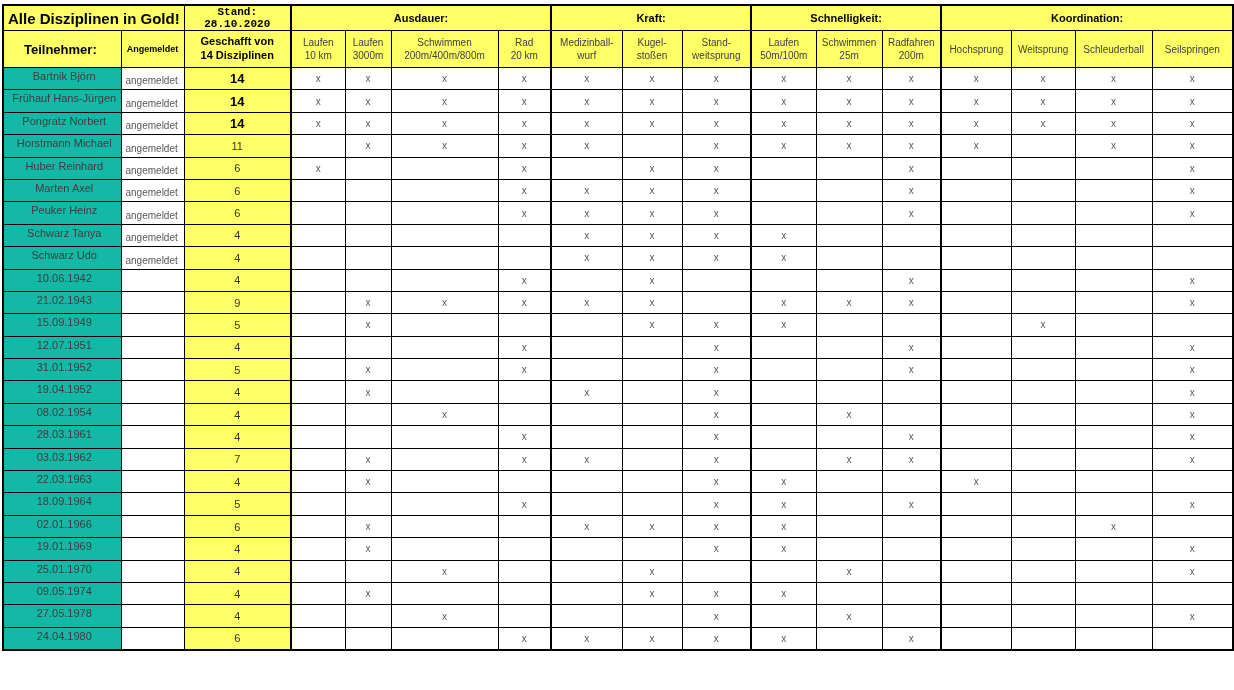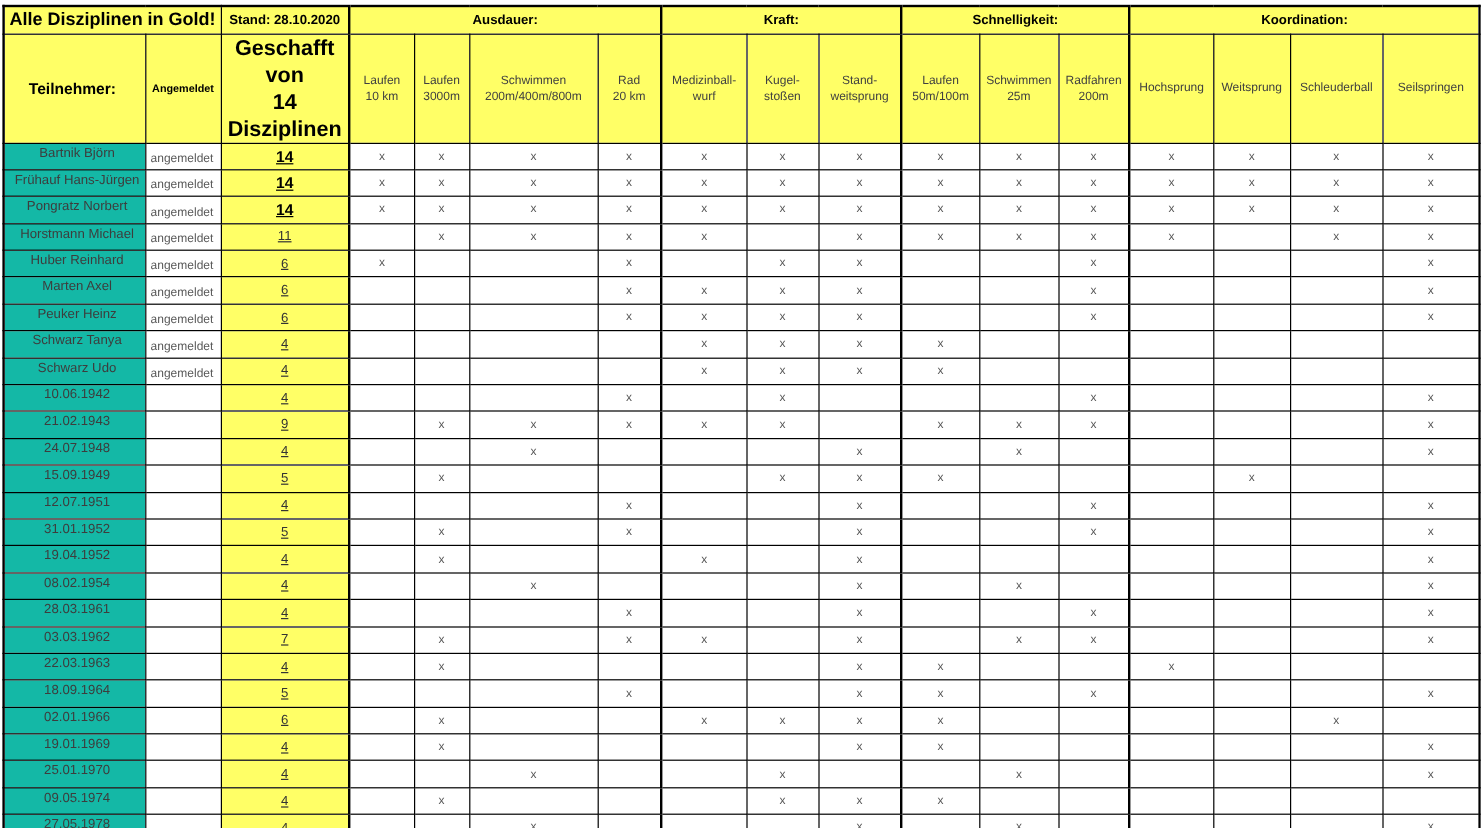--- a/index.html
+++ b/index.html
@@ -24,33 +24,33 @@
     vertical-align: middle;
   }
   .gb { border-left: 2px solid #000; }
 
   thead th { background: var(--hl); font-weight: bold; color: #000; }
   tr.h1 { height: 23px; }
   tr.h2 { height: 37px; }
   tbody tr { height: 22.4px; }
 
   th.title   { font-size: 15px; text-align: left; padding-left: 4px; }
-  th.stand   { font-size: 11px; }
+  th.stand   { font-size: 11px; font-family: Liberation Mono, monospace; }
   th.group   { font-size: 11px; }
   th.tn      { font-size: 13px; text-align: left; padding-left: 20px; }
   th.anm     { font-size: 9px;  }
-  th.gesch   { font-size: 18px; white-space: pre-line; line-height: 1.25; }
+  th.gesch   { font-size: 11px; white-space: pre-line; line-height: 1.25; }
   th.disc    { font-size: 10px; font-weight: normal; color: #404040;
                white-space: pre-line; line-height: 1.3; }
 
   td.name { font-size: 11px; color: #3d3d3d; text-align: center;
             padding-left: 4px; vertical-align: top; padding-top: 2px; background: #14b8a6; }
   td.reg  { font-size: 10px; color: #595959; text-align: left;
             padding-left: 4px; vertical-align: bottom; padding-bottom: 3px; }
-  td.cnt  { background: var(--hl); font-size: 11px; color: #333; text-decoration: underline; }
+  td.cnt  { background: var(--hl); font-size: 11px; color: #333; }
   td.cnt.full { font-size: 13px; font-weight: bold; color: #000; }
   td.mark { font-size: 10px; color: #595959; background: #fff; }
 </style>
 </head>
 <body>
 
 <table>
   <colgroup>
     <col style="width:118px">
       <col style="width:63px">
@@ -314,39 +314,20 @@
         <td class="mark"></td>
         <td class="mark gb">x</td>
         <td class="mark">x</td>
         <td class="mark">x</td>
         <td class="mark gb"></td>
         <td class="mark"></td>
         <td class="mark"></td>
         <td class="mark">x</td>
       </tr>
       <tr>
-        <td class="name">24.07.1948</td>
-        <td class="reg"></td>
-        <td class="cnt">4</td>
-        <td class="mark gb"></td>
-        <td class="mark"></td>
-        <td class="mark">x</td>
-        <td class="mark"></td>
-        <td class="mark gb"></td>
-        <td class="mark"></td>
-        <td class="mark">x</td>
-        <td class="mark gb"></td>
-        <td class="mark">x</td>
-        <td class="mark"></td>
-        <td class="mark gb"></td>
-        <td class="mark"></td>
-        <td class="mark"></td>
-        <td class="mark">x</td>
-      </tr>
-      <tr>
         <td class="name">15.09.1949</td>
         <td class="reg"></td>
         <td class="cnt">5</td>
         <td class="mark gb"></td>
         <td class="mark">x</td>
         <td class="mark"></td>
         <td class="mark"></td>
         <td class="mark gb"></td>
         <td class="mark">x</td>
         <td class="mark">x</td>

